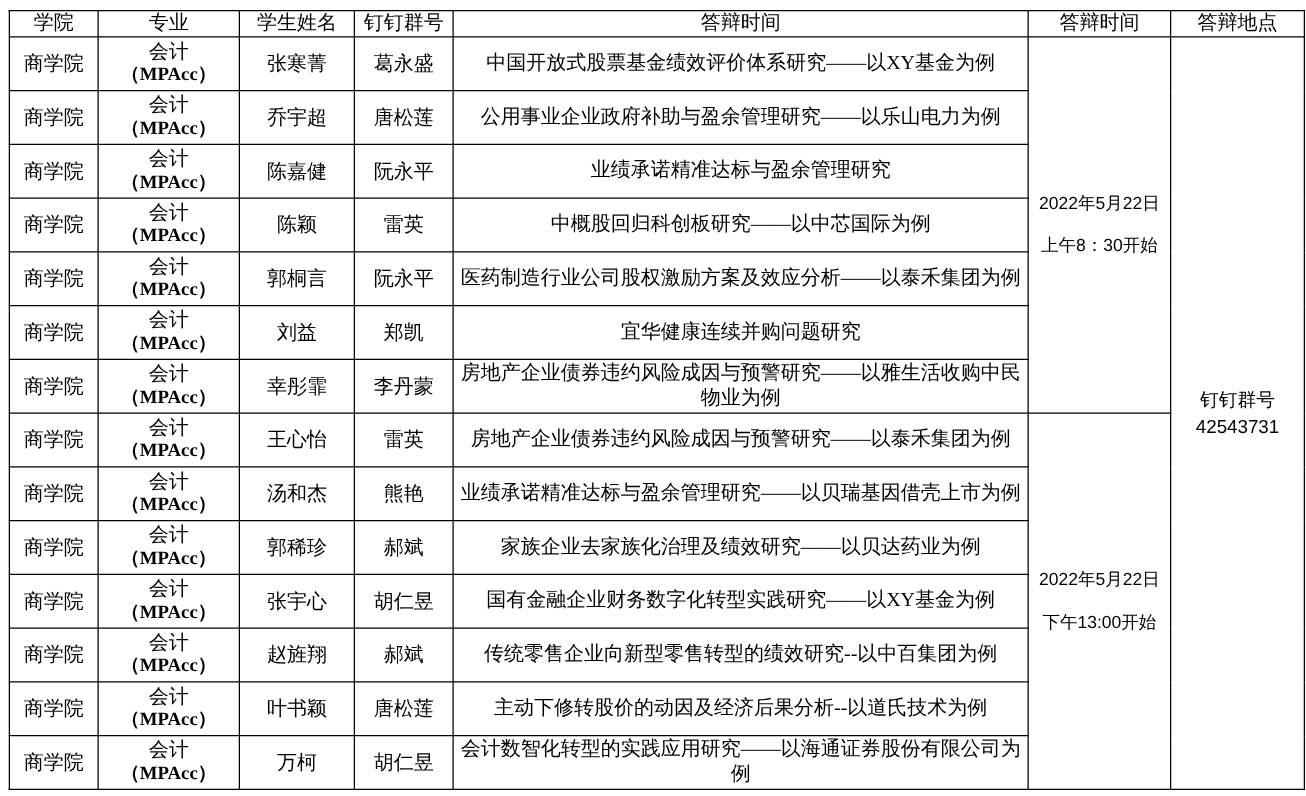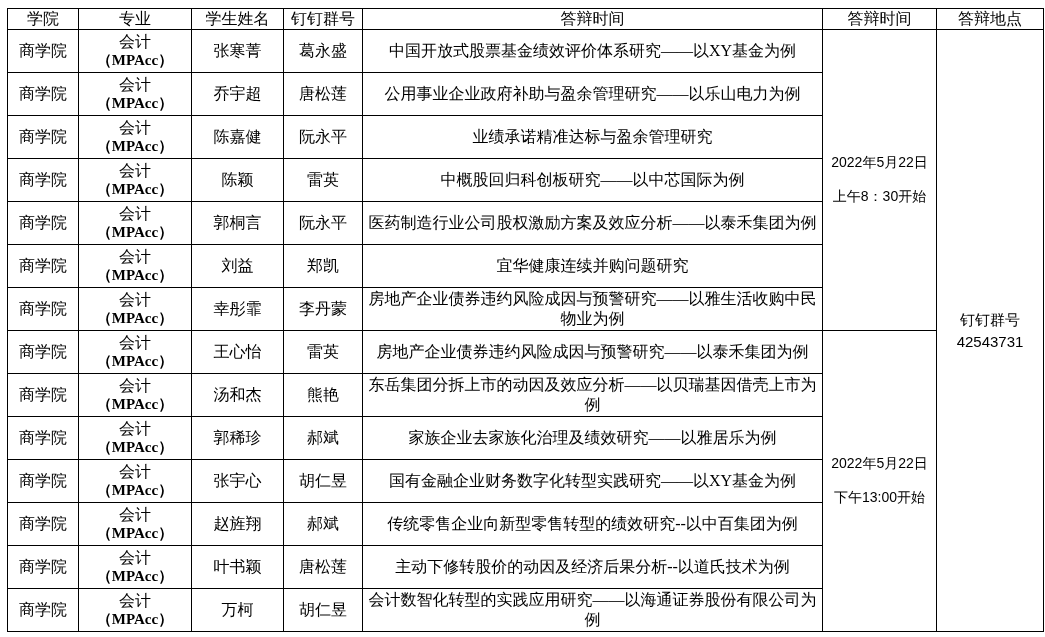--- a/index.html
+++ b/index.html
@@ -189,31 +189,31 @@
           </td>
         </tr>
         <tr>
     <td class="college-cell">商学院</td>
     <td class="major-cell">
       <div class="major-line1">会计</div>
       <div class="major-line2">（MPAcc）</div>
     </td>
     <td class="student-cell">汤和杰</td>
     <td class="advisor-cell">熊艳</td>
-    <td class="title-cell">东岳集团分拆上市的动因及效应分析——以贝瑞基因借壳上市为例</td>
+    <td class="title-cell">业绩承诺精准达标与盈余管理研究——以贝瑞基因借壳上市为例</td>
   </tr>
         <tr>
     <td class="college-cell">商学院</td>
     <td class="major-cell">
       <div class="major-line1">会计</div>
       <div class="major-line2">（MPAcc）</div>
     </td>
     <td class="student-cell">郭稀珍</td>
     <td class="advisor-cell">郝斌</td>
-    <td class="title-cell">家族企业去家族化治理及绩效研究——以雅居乐为例</td>
+    <td class="title-cell">家族企业去家族化治理及绩效研究——以贝达药业为例</td>
   </tr>
         <tr>
     <td class="college-cell">商学院</td>
     <td class="major-cell">
       <div class="major-line1">会计</div>
       <div class="major-line2">（MPAcc）</div>
     </td>
     <td class="student-cell">张宇心</td>
     <td class="advisor-cell">胡仁昱</td>
     <td class="title-cell">国有金融企业财务数字化转型实践研究——以XY基金为例</td>

